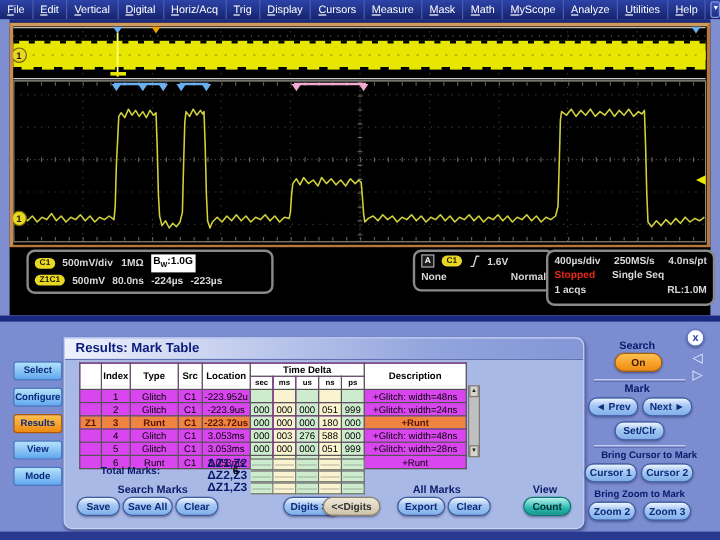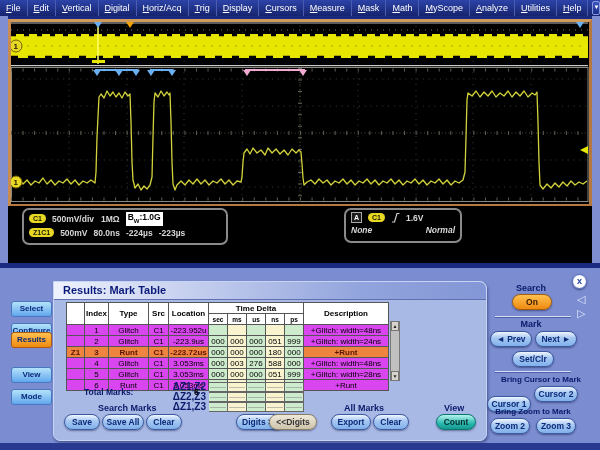--- a/index.html
+++ b/index.html
@@ -227,31 +227,46 @@
 
   <div class="ro-box" style="left:336px;top:2px;width:114px;height:31px;">
     <div class="ro-row">
       <span class="a-badge">A</span>
       <span class="pill">C1</span>
       <svg width="9" height="11">
           <path d="M1,10 H3.5 L6,1.5 H8.5" stroke="#ccc" fill="none" stroke-width="1.2"></path>
         </svg>
       <span>1.6V</span>
     </div>
-    <div class="ro-row" style="padding-top:0;justify-content:space-between;font-style:italic;">
+    <div class="ro-row" style="padding-top:0;justify-content:space-between;">
       <span>None</span>
       <span>Normal</span>
     </div>
   </div>
 
+  <div class="ro-box" style="left:447px;top:2px;width:137px;height:43px;">
+    <div class="ro-row" style="justify-content:space-between;gap:3px;">
+      <span>400µs/div</span>
+      <span>250MS/s</span>
+      <span>4.0ns/pt</span>
+    </div>
+    <div class="ro-row" style="padding-top:0;gap:14px;">
+      <span class="red">Stopped</span>
+      <span>Single Seq</span>
+    </div>
+    <div class="ro-row" style="padding-top:0;justify-content:space-between;">
+      <span>1 acqs</span>
+      <span>RL:1.0M</span>
+    </div>
+  </div>
 </div>
 
 <div class="panel">
 
-  <span><button class="tab" style="top: 33px;">Select</button><button class="tab" style="top: 55px;">Configure</button><button class="tab active" style="top: 64px;">Results</button><button class="tab" style="top: 99px;">View</button><button class="tab" style="top: 121px;">Mode</button></span>
+  <span><button class="tab" style="top: 33px;">Select</button><button class="tab" style="top: 55px;">Configure</button><button class="tab active" style="top: 77px;">Results</button><button class="tab" style="top: 99px;">View</button><button class="tab" style="top: 121px;">Mode</button></span>
 
   <div class="light-panel">
     <div class="title-bar">Results: Mark Table</div>
 
     <table class="marks">
       <colgroup>
         <col style="width:18px">
           <col style="width:24px">
           <col style="width:40px">
         <col style="width:20px">
@@ -418,18 +433,18 @@
 
   <span class="plabel" style="left:487px;top:15px;width:88px;text-align:center;">Search</span>
   <button class="btn orange" style="left:512px;top:26px;width:40px;">On</button>
   <div class="hdiv" style="left:495px;top:48px;width:76px;"></div>
   <span class="plabel" style="left:487px;top:51px;width:88px;text-align:center;">Mark</span>
   <button class="btn" style="left:490px;top:63px;width:42px;">◄ Prev</button>
   <button class="btn" style="left:535px;top:63px;width:42px;">Next ►</button>
   <button class="btn" style="left:512px;top:83px;width:42px;">Set/Clr</button>
   <div class="hdiv" style="left:495px;top:103px;width:76px;"></div>
   <span class="plabel small" style="left:485px;top:107px;width:96px;text-align:right;">Bring Cursor to Mark</span>
-  <button class="btn" style="left:487px;top:128px;width:44px;">Cursor 1</button>
+  <button class="btn" style="left:487px;top:118px;width:44px;">Cursor 1</button>
   <button class="btn" style="left:534px;top:118px;width:44px;">Cursor 2</button>
   <span class="plabel small" style="left:485px;top:139px;width:96px;text-align:center;">Bring Zoom to Mark</span>
   <button class="btn" style="left:490px;top:150px;width:40px;">Zoom 2</button>
   <button class="btn" style="left:536px;top:150px;width:40px;">Zoom 3</button>
 </div>
 
 </body></html>

